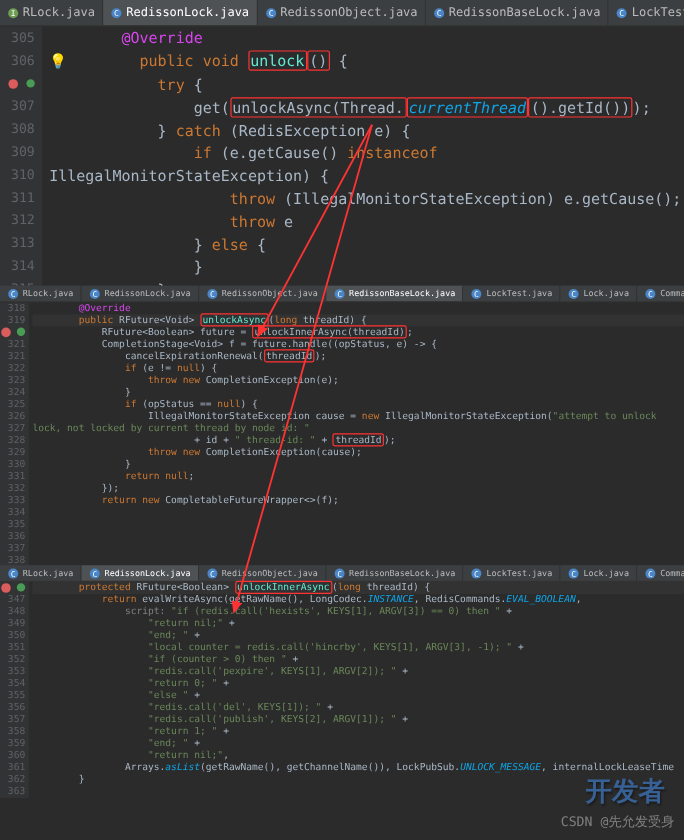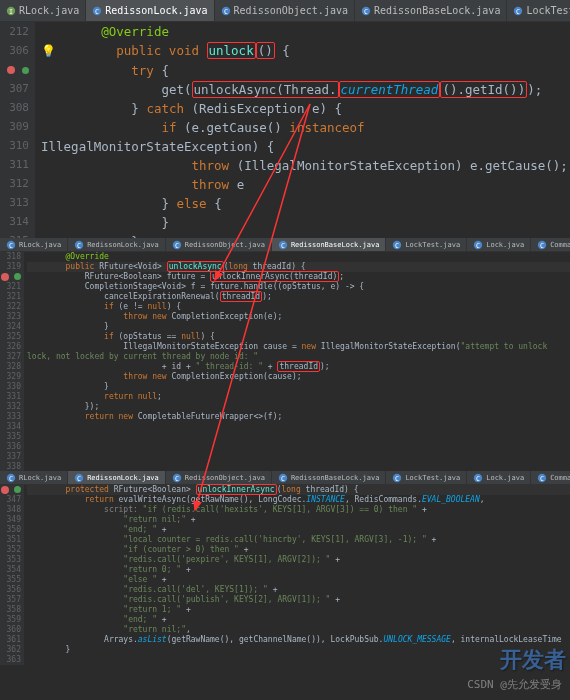--- a/index.html
+++ b/index.html
@@ -8,32 +8,32 @@
 .tabs { display: flex; background: #3c3f41; height: 22px; overflow: hidden; border-bottom: 1px solid #323232; }
 .tab { display: flex; align-items: center; padding: 2px 6px; font-size: 10px; color: #bbbbbb; border-right: 1px solid #323232; cursor: pointer; white-space: nowrap; }
 .tab.active { background: #4e5254; color: #ffffff; }
 .tab-icon { width: 10px; height: 10px; margin-right: 3px; display: inline-flex; }
 .code-area { background: #2b2b2b; display: flex; }
 .gutter { width: 35px; background: #313335; color: #606366; text-align: right; padding-right: 6px; font-size: 11px; line-height: 19px; }
 .gutter.small { width: 24px; font-size: 8px; line-height: 10px; padding-right: 3px; }
 .code { flex: 1; padding-left: 6px; line-height: 19px; font-size: 12.5px; }
 .code.small { line-height: 10px; font-size: 8px; padding-left: 3px; }
 .kw { color: #cc7832; }
-.anno { color: #84cc16; }
+.anno { color: #d946ef; }
 .method { color: #5eead4; }
 .str { color: #6a8759; }
 .comment { color: #808080; margin-top: 11px; }
 .ident { color: #a9b7c6; text-align: center; }
 .punc { color: #a9b7c6; }
 .static { color: #0ea5e9; font-style: italic; }
 .redbox { border: 1.5px solid #ff3333; border-radius: 2px; padding: 0 1px; }
 .bulb { color: #ffc66d; font-size: 12px; }
 .bp { display: inline-block; width: 8px; height: 8px; border-radius: 50%; background: #db5c5c; vertical-align: middle; }
 .green-dot { display: inline-block; width: 7px; height: 7px; border-radius: 50%; background: #499c54; vertical-align: middle; }
-.watermark { position: absolute; right: 4px; bottom: 25px; color: #3a6aa8; font-size: 22px; font-weight: bold; text-shadow: 1px 1px 2px rgba(0,0,0,0.5); opacity: 0.85; z-index: 200; }
+.watermark { position: absolute; right: 16px; bottom: 25px; color: #3a6aa8; font-size: 22px; font-weight: bold; text-shadow: 1px 1px 2px rgba(0,0,0,0.5); opacity: 0.85; z-index: 200; }
 .footer-text { position: absolute; right: 8px; bottom: 8px; font-size: 11px; color: #808080; z-index: 200; }
 .panel1 { height: 235px; }
 .panel2 { height: 230px; margin-top: 3px; }
 .panel3 { height: 225px; margin-top: 3px; }
 .line-highlight { background: #323232; }
 svg.arrow { position: absolute; z-index: 150; pointer-events: none; }
 </style>
 </head>
 <body>
 
@@ -80,21 +80,21 @@
           <svg viewBox="0 0 12 12" width="10" height="10">
             <circle cx="6" cy="6" r="5" fill="#4a86c7"></circle>
             <text x="6" y="9" font-size="8" text-anchor="middle" fill="#fff">C</text>
           </svg>
         </span>
         <span>LockTest.java</span>
       </div>
     </div>
   <div class="code-area">
     <div class="gutter" id="gutter1">
-        <div>212</div>
+        <div>305</div>
         <div>306</div>
         <div><span class="bp"></span> <span class="green-dot"></span> 307</div>
         <div>308</div>
         <div>309</div>
         <div>310</div>
         <div>311</div>
         <div>312</div>
         <div>313</div>
         <div>314</div>
         <div>315</div>

